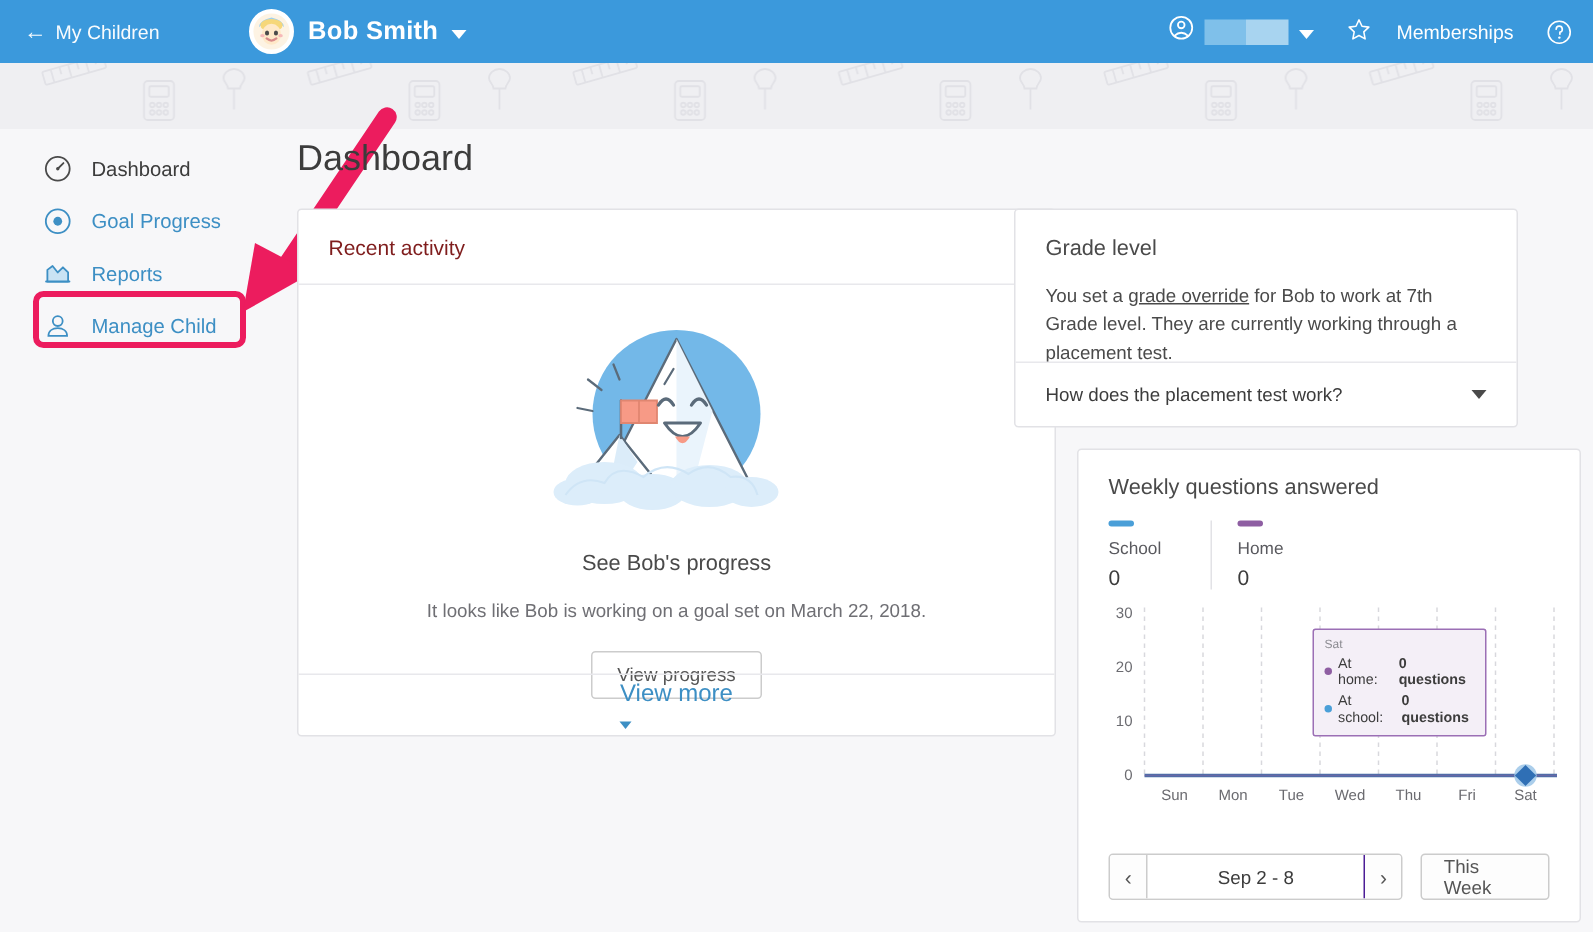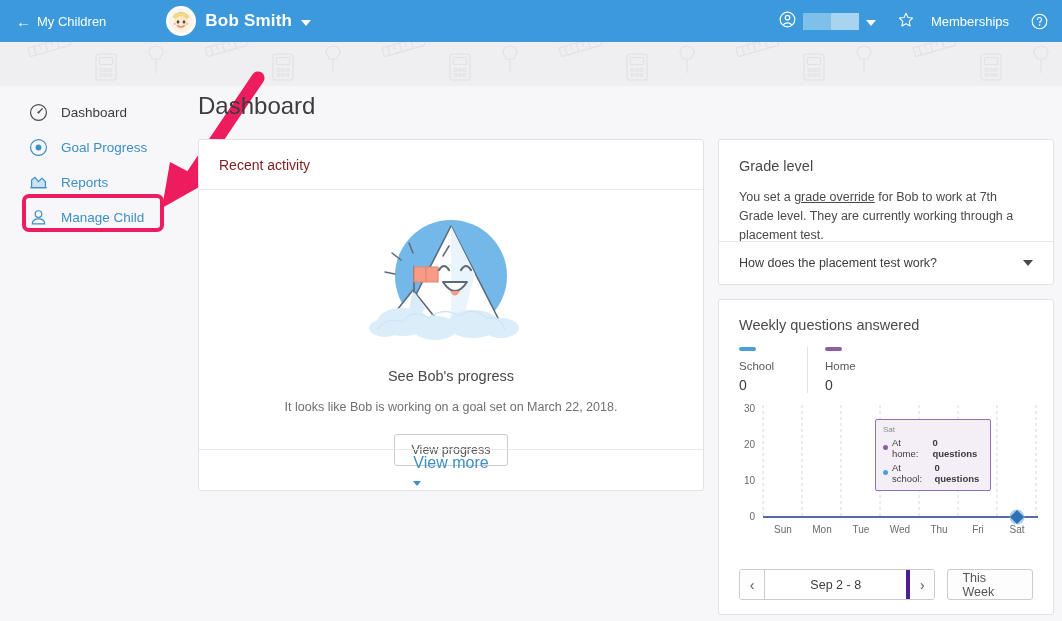--- a/index.html
+++ b/index.html
@@ -108,21 +108,21 @@
     position: absolute; bottom: 0; left: 0; right: 0; height: 41px;
     border-top: 1px solid #e8e8ec; display: flex; align-items: center; justify-content: center;
   }
   .link-more { color: #3d8fc4; font-size: 16px; cursor: pointer; display:flex; align-items:flex-start; gap:7px;flex-direction:column; }
   .link-caret {
     width: 0; height: 0; border-left: 4px solid transparent;
     border-right: 4px solid transparent; border-top: 5px solid #3d8fc4; margin-top:2px;
   }
 
   
-  .card-grade { left: 718px; top: 139px; width: 336px; height: 146px; }
+  .card-grade { left: 676px; top: 139px; width: 336px; height: 146px; }
   .grade-title { font-size: 14.5px; color: #4a4a4a; padding: 18px 20px 0; }
   .grade-text { font-size: 12.5px; color: #4a4a4a; padding: 14px 20px 0; line-height: 1.5; }
   .grade-text a { color: #4a4a4a; text-decoration: underline; cursor: pointer; }
   .grade-accordion {
     position: absolute; bottom: 0; left: 0; right: 0; height: 43px;
     border-top: 1px solid #e8e8ec; display: flex; align-items: center;
     justify-content: space-between; padding: 0 20px; cursor: pointer;
   }
   .grade-accordion .q { font-size: 12.5px; color: #3c3c3c; }
   .acc-caret {
@@ -144,21 +144,21 @@
     position: absolute; bottom: 14px; left: 20px; right: 20px;
     display: flex; align-items: center; gap: 12px;
   }
   .pager { display: flex; border: 1px solid #ccc; border-radius: 3px; overflow: hidden; background:#fff; }
   .pager-btn {
     width: 30px; height: 29px; display: flex; align-items: center; justify-content: center;
     font-size: 14px; color: #555; background: #fdfdfd; cursor: pointer;
   }
   .pager-label {
     min-width: 146px; height: 29px; display: flex; align-items: center; justify-content: center;
-    font-size: 12.5px; color: #3c3c3c; border-left: 1px solid #ccc; border-right: 4px solid #4c1d95;
+    font-size: 12.5px; color: #3c3c3c; border-left: 1px solid #ccc; border-right: 1px solid #4c1d95;
     background:#fff; cursor: pointer;
   }
   .this-week {
     height: 31px; padding: 0 14px; display: flex; align-items: center;
     font-size: 12.5px; color: #555; background: #fdfdfd;
     border: 1px solid #ccc; border-radius: 3px; cursor: pointer;
   }
   .tooltip {
     position: absolute; left: 150px; top: 18px; width: 116px;
     background: #f4eff7; border: 1px solid #9b6fb5; border-radius: 2px;

